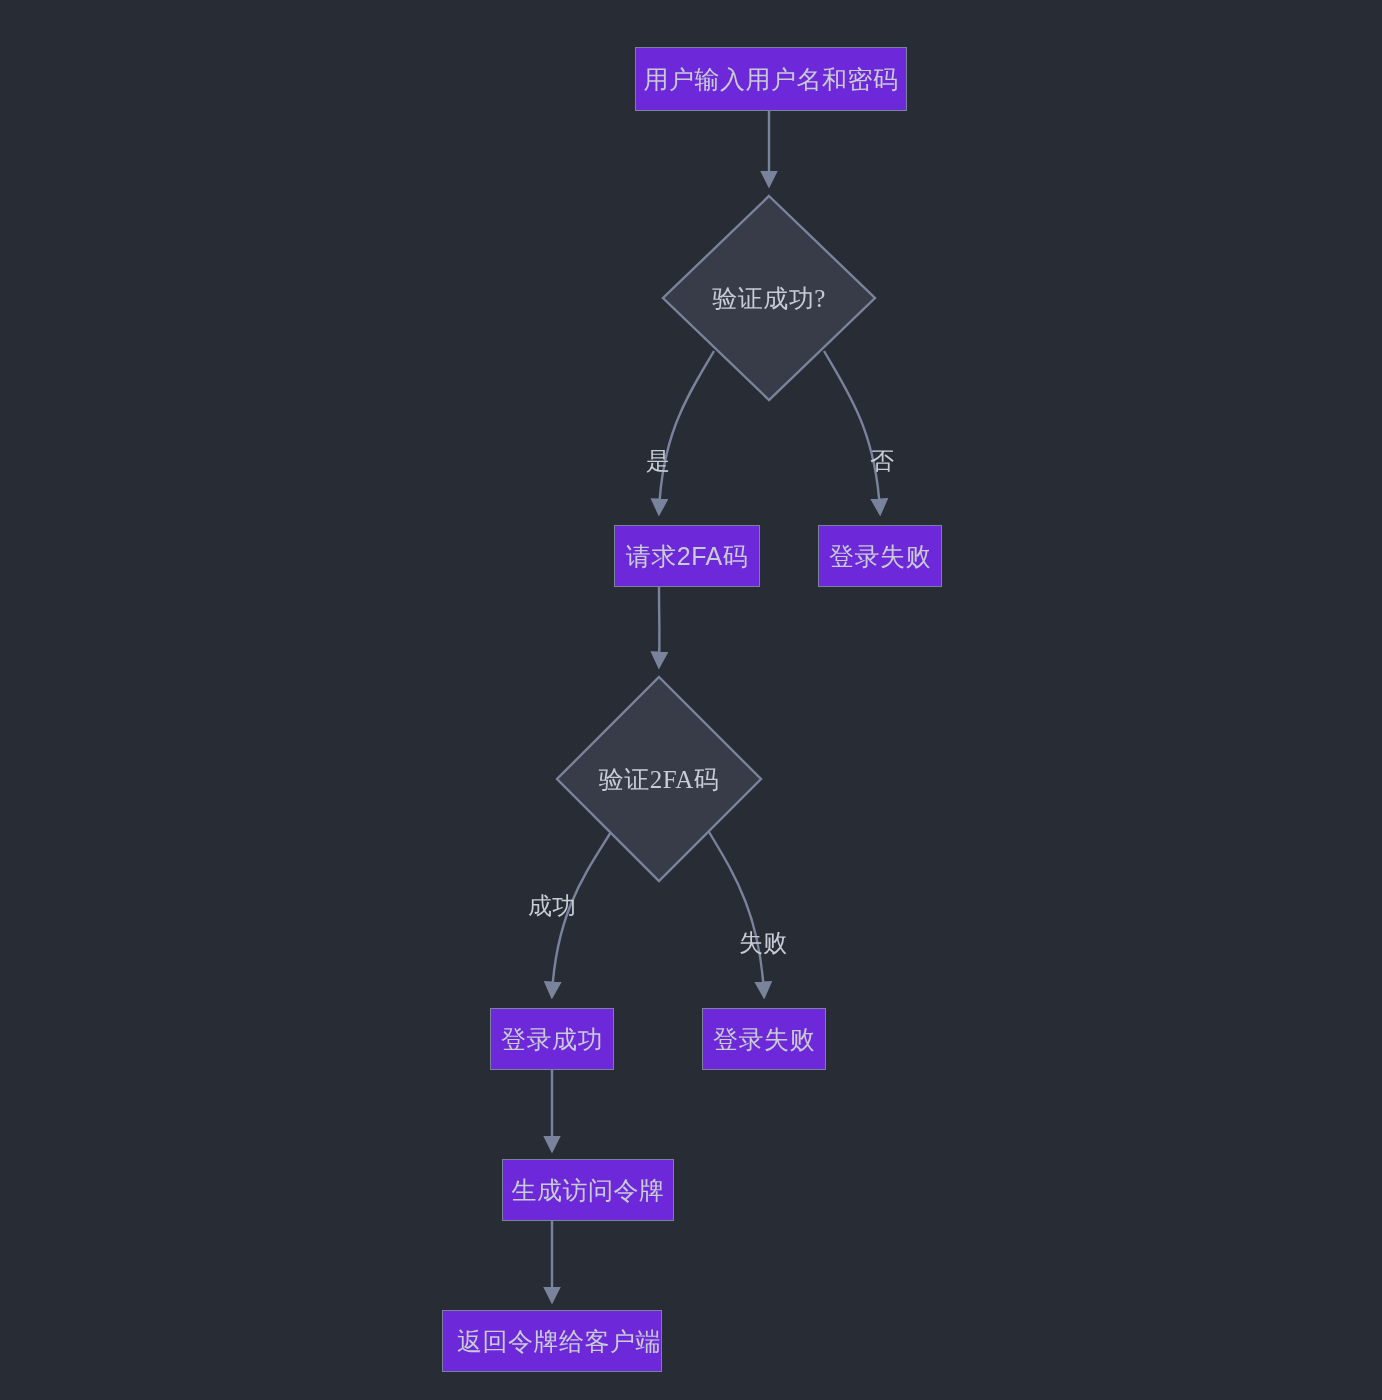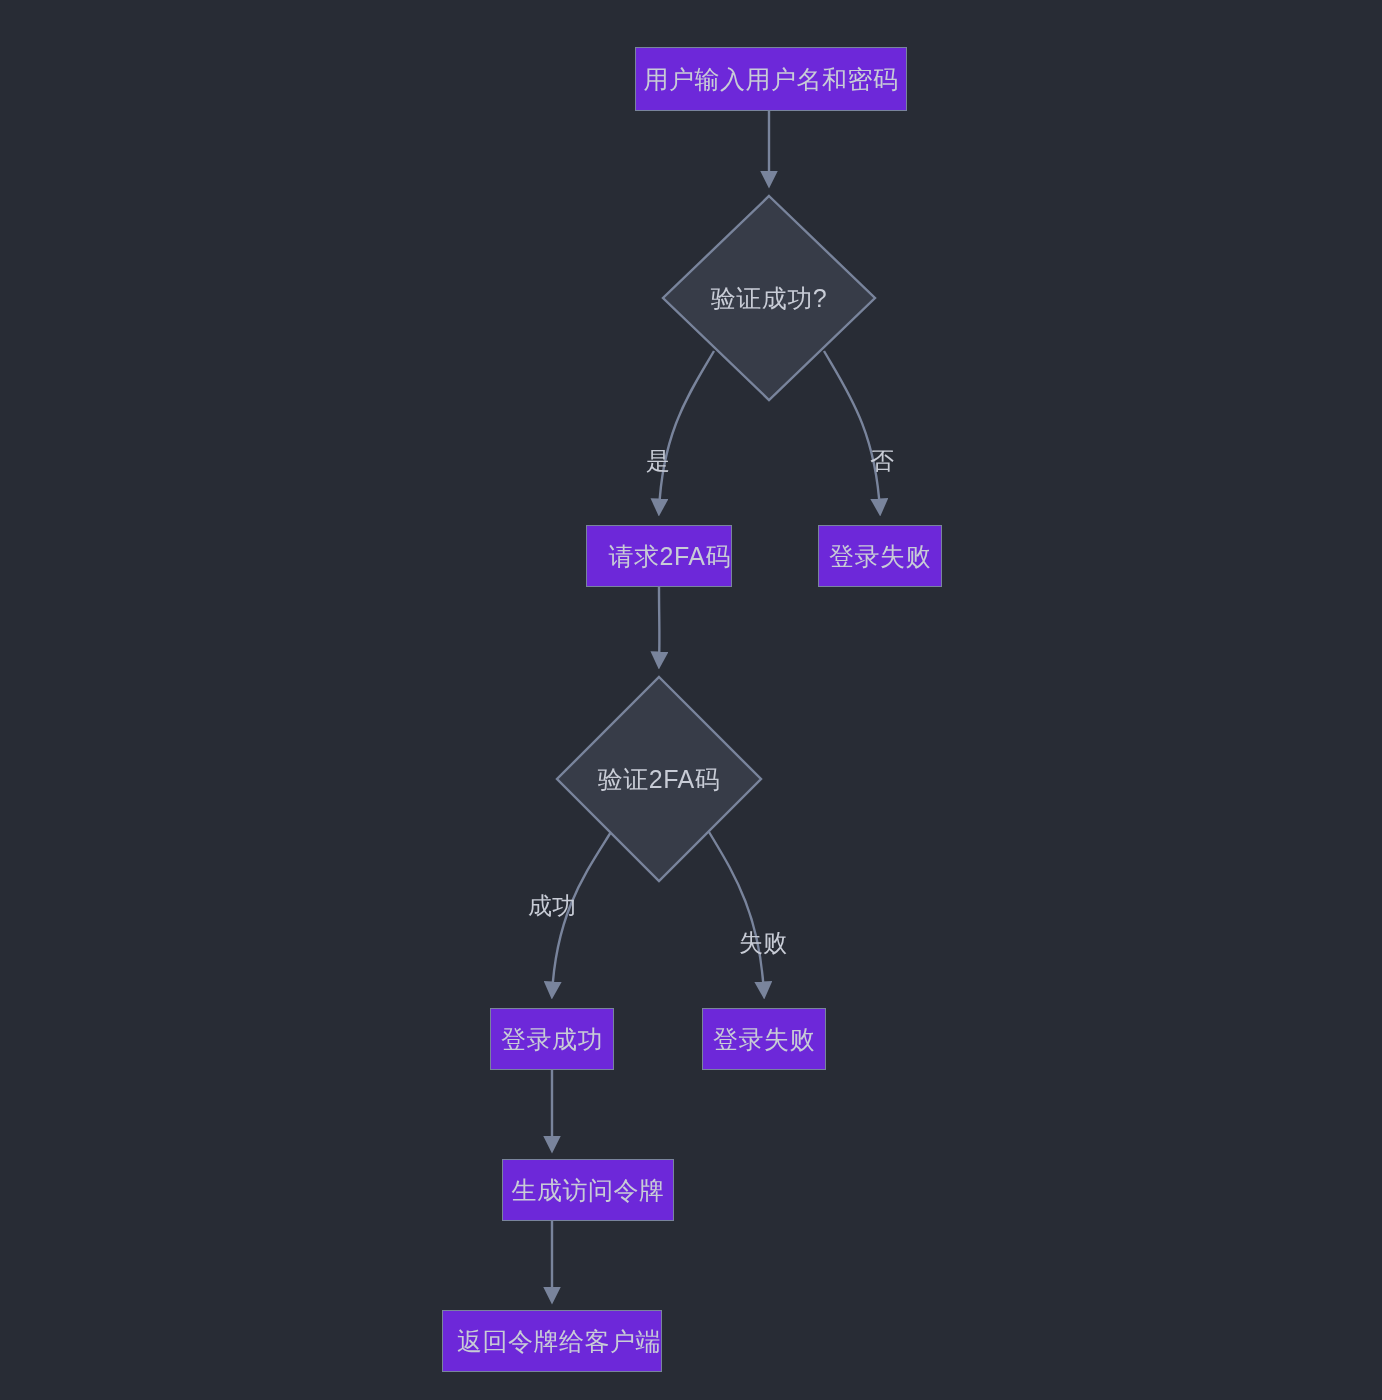--- a/index.html
+++ b/index.html
@@ -42,20 +42,21 @@
   }
   .diamond-shape {
     position: absolute;
     left: 0; top: 0;
     width: 100%;
     height: 100%;
   }
   .diamond-label {
     position: relative;
     z-index: 2;
+    font-family: Liberation Serif, serif;
   }
   .edge-label {
     position: absolute;
     color: #c8ccd6;
     font-size: 24px;
     white-space: nowrap;
     transform: translate(-50%, -50%);
   }
 </style>
 </head>
@@ -91,21 +92,21 @@
     <span>用户输入用户名和密码</span>
   </div>
 
   <div class="node node-diamond" style="left:661px; top:194px; width:216px; height:208px;">
     <svg class="diamond-shape" viewBox="0 0 216 208" preserveAspectRatio="none">
       <polygon points="108,2 214,104 108,206 2,104" fill="#373c48" stroke="#79849c" stroke-width="2.4"></polygon>
     </svg>
     <span class="diamond-label">验证成功?</span>
   </div>
 
-  <div class="node node-rect" style="left:586px; top:525px; width:146px; height:62px;justify-content:flex-end;">
+  <div class="node node-rect" style="left:614px; top:525px; width:146px; height:62px;">
     <span>请求2FA码</span>
   </div>
 
   <div class="node node-rect" style="left:818px; top:525px; width:124px; height:62px;">
     <span>登录失败</span>
   </div>
 
   <div class="node node-diamond" style="left:555px; top:675px; width:208px; height:208px;">
     <svg class="diamond-shape" viewBox="0 0 208 208" preserveAspectRatio="none">
       <polygon points="104,2 206,104 104,206 2,104" fill="#373c48" stroke="#79849c" stroke-width="2.4"></polygon>

